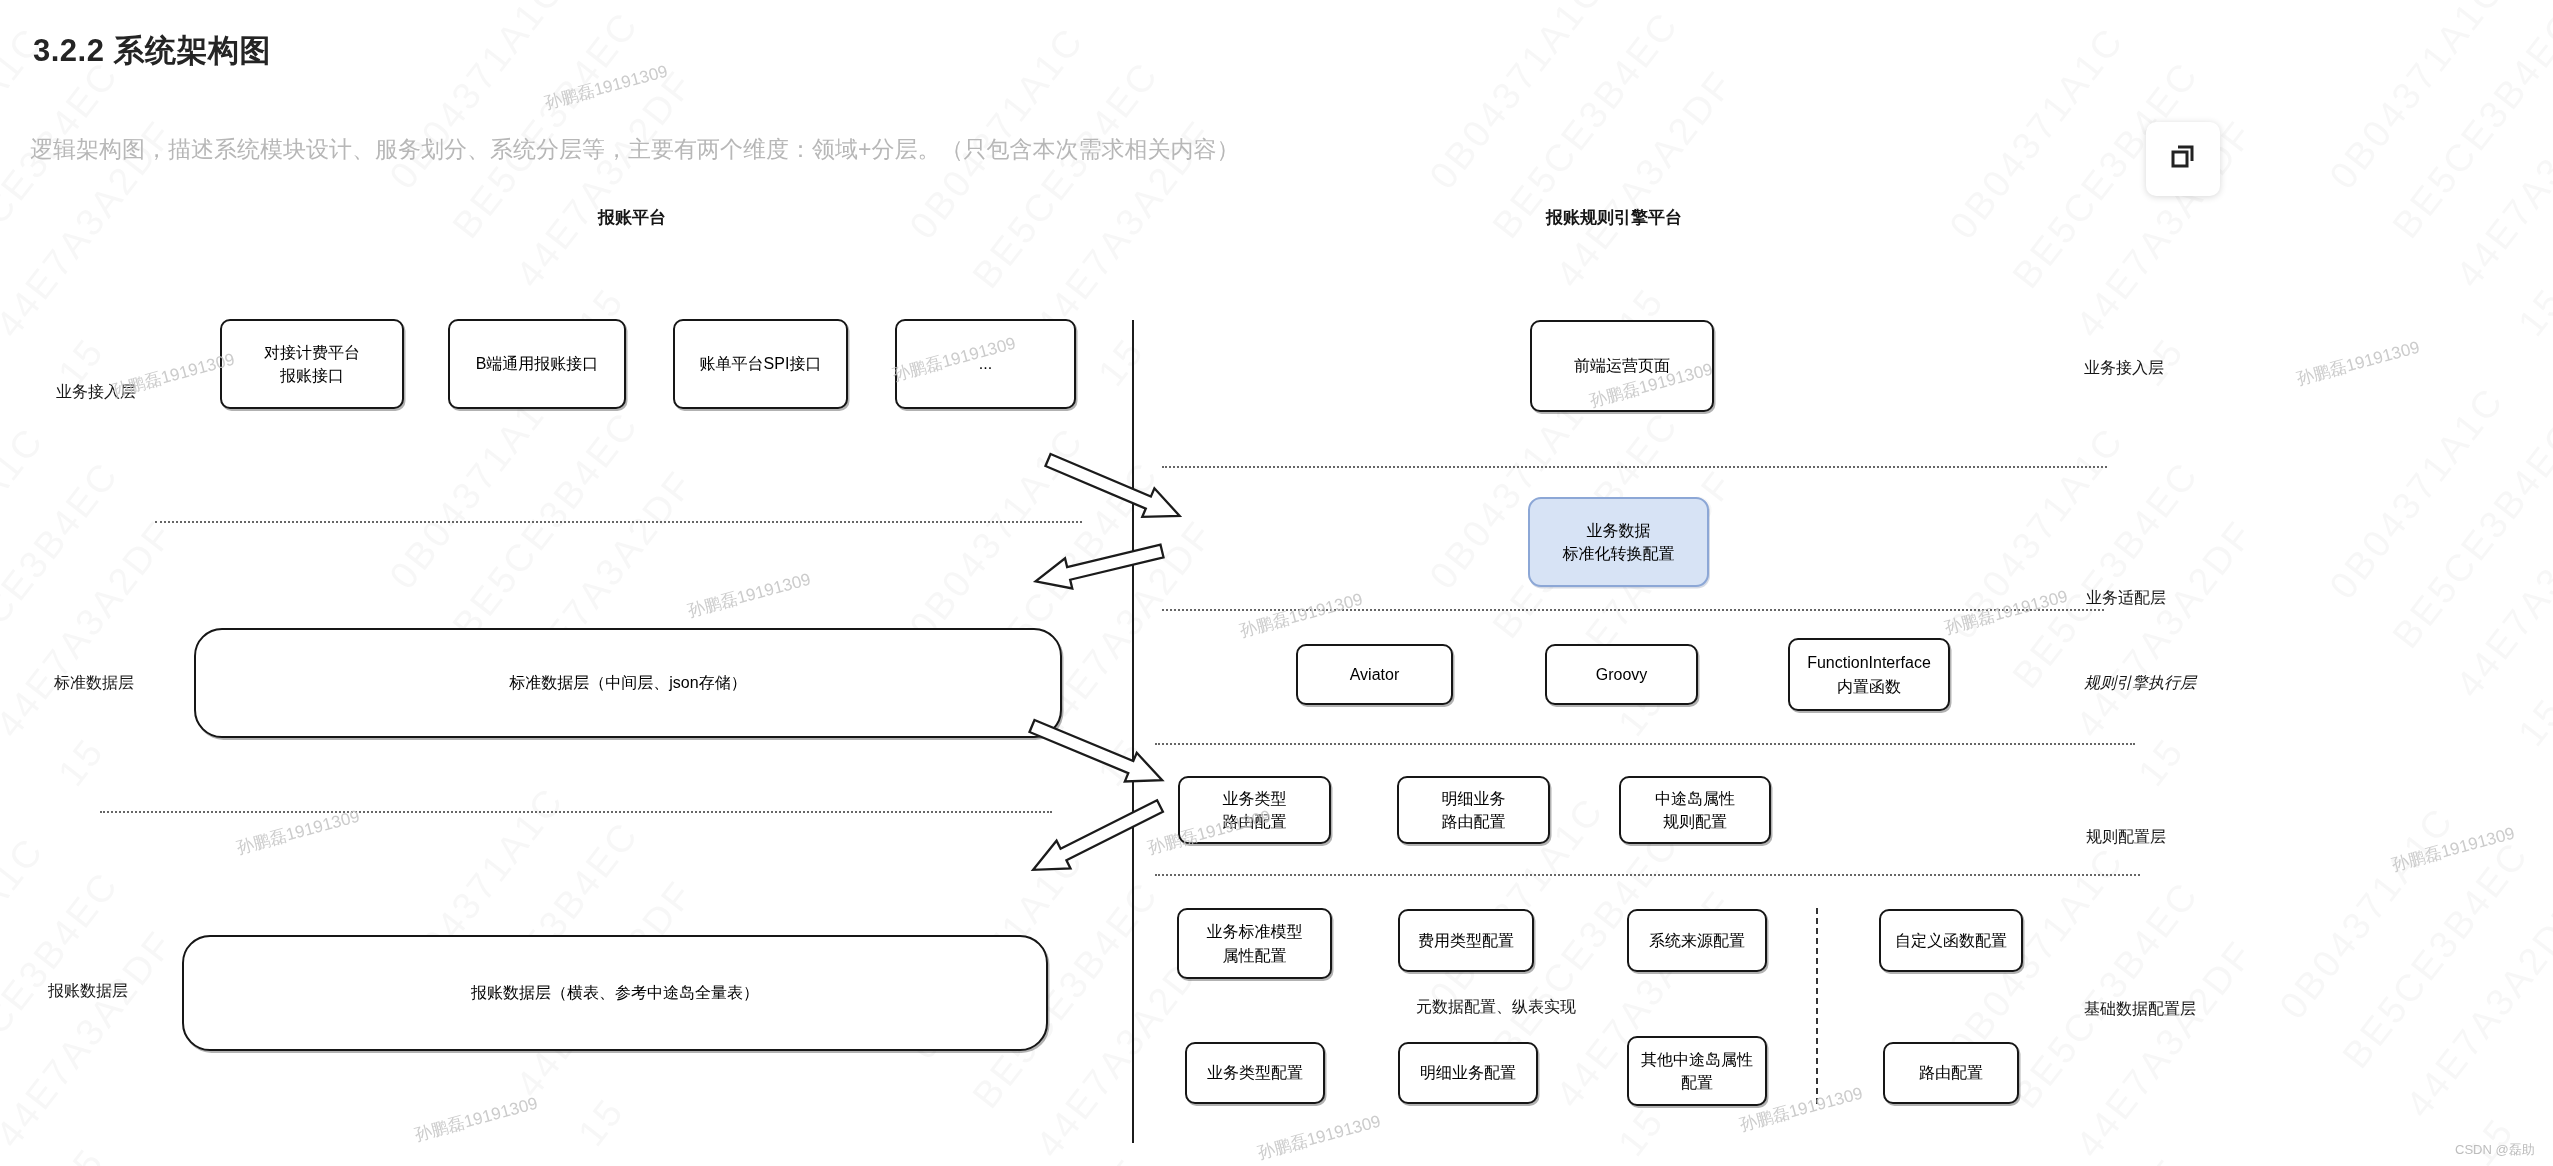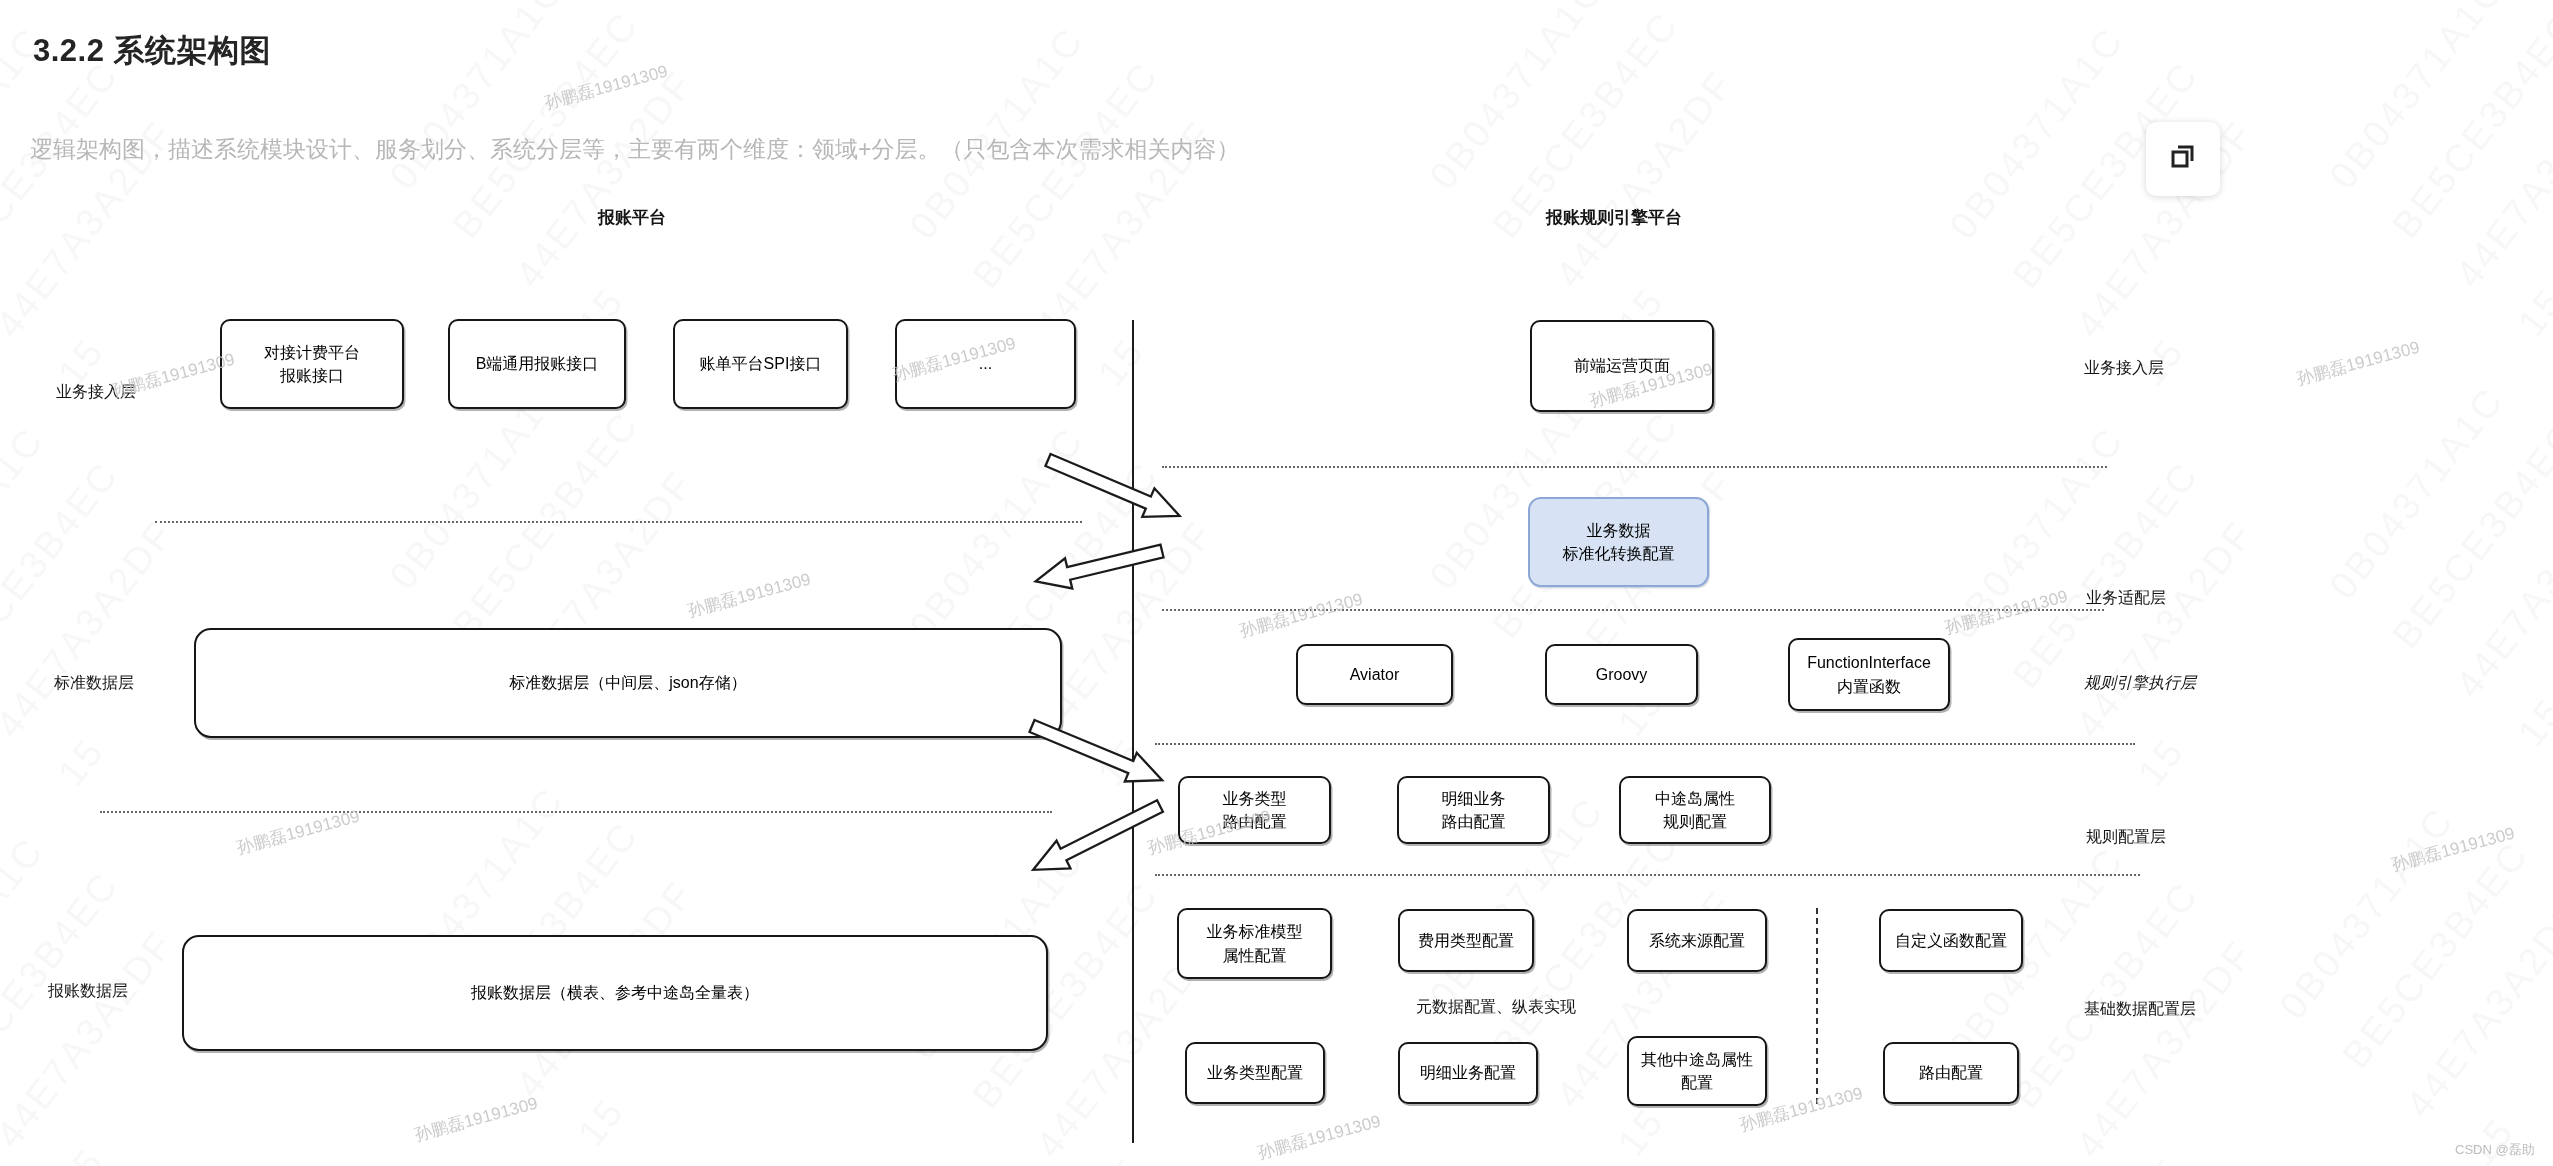--- a/index.html
+++ b/index.html
@@ -12,21 +12,21 @@
             box-shadow:0 1px 7px rgba(0,0,0,.16);display:flex;align-items:center;justify-content:center;cursor:pointer;}
   
   .platform-title{position:absolute;font-size:17px;font-weight:700;text-align:center;width:300px;color:#151515;}
   
   .layer-label{position:absolute;font-size:16px;color:#151515;white-space:nowrap;}
   
   .node{position:absolute;background:#fff;border:2px solid #161616;border-radius:10px;
         display:flex;align-items:center;justify-content:center;text-align:center;
         font-size:16px;line-height:1.45;color:#000;white-space:pre-line;
         box-shadow:1.5px 2px 0 rgba(0,0,0,.30);}
-  .node.big{border-radius:17px;text-align:right;}
+  .node.big{border-radius:28px;text-align:right;}
   .node.accent{background:var(--accent-fill,#d7e3f5);border-color:var(--accent-border,#8ca7d6);border-radius:13px;
                box-shadow:1px 1.5px 0 rgba(90,110,150,.25);}
   
   .dotline{position:absolute;height:0;border-top:2px dotted #666;}
   .vdivider{position:absolute;width:2px;background:#1c1c1c;}
   .vdash{position:absolute;width:0;border-left:2px dashed #333;}
   .diagram-note{position:absolute;font-size:16px;color:#151515;text-align:center;}
   
   .wm-user{position:absolute;font-size:17px;color:#c3c3c3;opacity:.85;transform:rotate(-15deg);
            transform-origin:0 50%;white-space:nowrap;pointer-events:none;}

